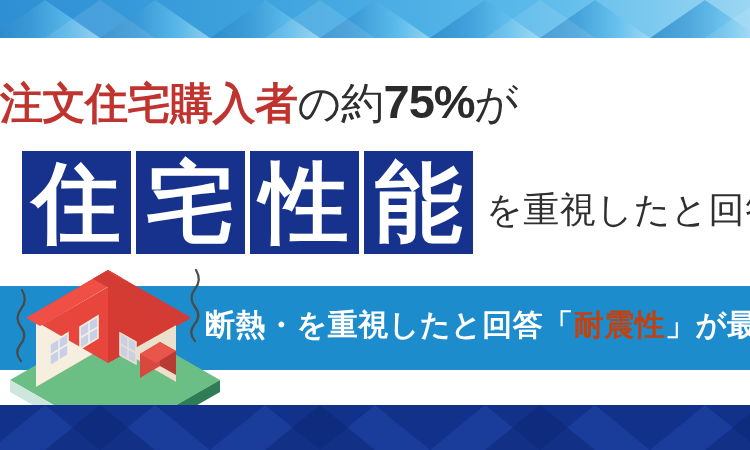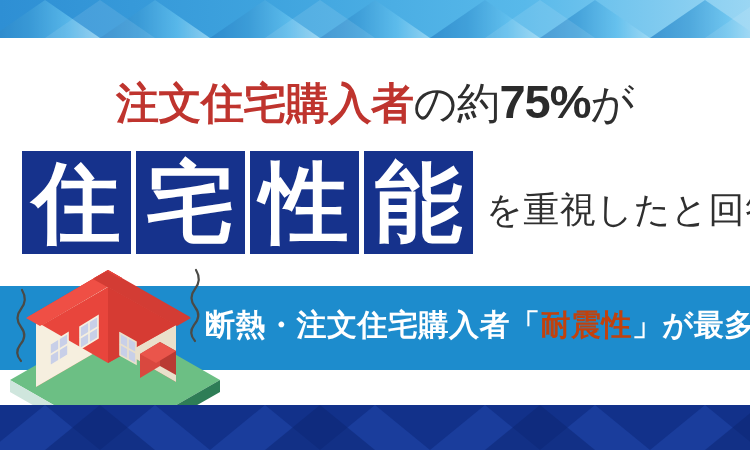--- a/index.html
+++ b/index.html
@@ -13,21 +13,20 @@
 
   
   .band{position:absolute;left:0;width:750px;overflow:hidden;}
   #top-band{top:0;height:38px;background:#3ba6e0;}
   #bottom-band{top:405px;height:45px;background:#12318a;}
   .band svg{display:block;width:750px;height:100%;}
 
   
   #headline{
     position:absolute;left:0;top:78px;width:750px;
-    text-align:center;
     font-size:43px;font-weight:bold;line-height:1;
     letter-spacing:-0.5px;
     white-space:nowrap;
   }
   #headline .red{color:#bf342e;}
   #headline .dark{color:#2f2f2f;font-weight:normal;}
   #headline .num{color:#2b2b2b;font-weight:bold;font-size:47px;letter-spacing:-1px;}
 
   
   #boxrow{
@@ -166,21 +165,21 @@
       <polygon points="140,92 160,80 160,104 140,116" fill="#d9483f"></polygon>
       <polygon points="160,80 176,89 176,113 160,104" fill="#b93a33"></polygon>
       <polygon points="140,92 160,80 176,89 156,101" fill="#ea554b"></polygon>
 
       <path d="M22,28 q6,10 -1,19 q-7,9 0,18 q7,9 -1,18 q-6,8 1,16" fill="none" stroke="#4a4a46" stroke-width="2.2" stroke-linecap="round"></path>
       <path d="M196,8 q6,10 -1,19 q-7,9 0,18 q7,9 -1,18 q-6,8 1,16" fill="none" stroke="#4a4a46" stroke-width="2.2" stroke-linecap="round"></path>
     </svg>
   </div>
 
   <div id="subtitle">
-    <span>断熱・注文住宅購入者「</span><span class="hl">耐震性</span><span>」が最多に</span>
+    <span>断熱・を重視したと回答「</span><span class="hl">耐震性</span><span>」が最多に</span>
   </div>
 
   <div class="band" id="bottom-band">
     <svg viewBox="0 0 750 45" preserveAspectRatio="none">
       <rect x="0" y="0" width="750" height="45" fill="#12318a"></rect>
       <g fill="#1b3f9e" opacity="0.9">
         <polygon points="-10,45 45,0 100,45"></polygon>
         <polygon points="100,45 155,0 210,45"></polygon>
         <polygon points="210,45 265,0 320,45"></polygon>
         <polygon points="320,45 375,0 430,45"></polygon>

